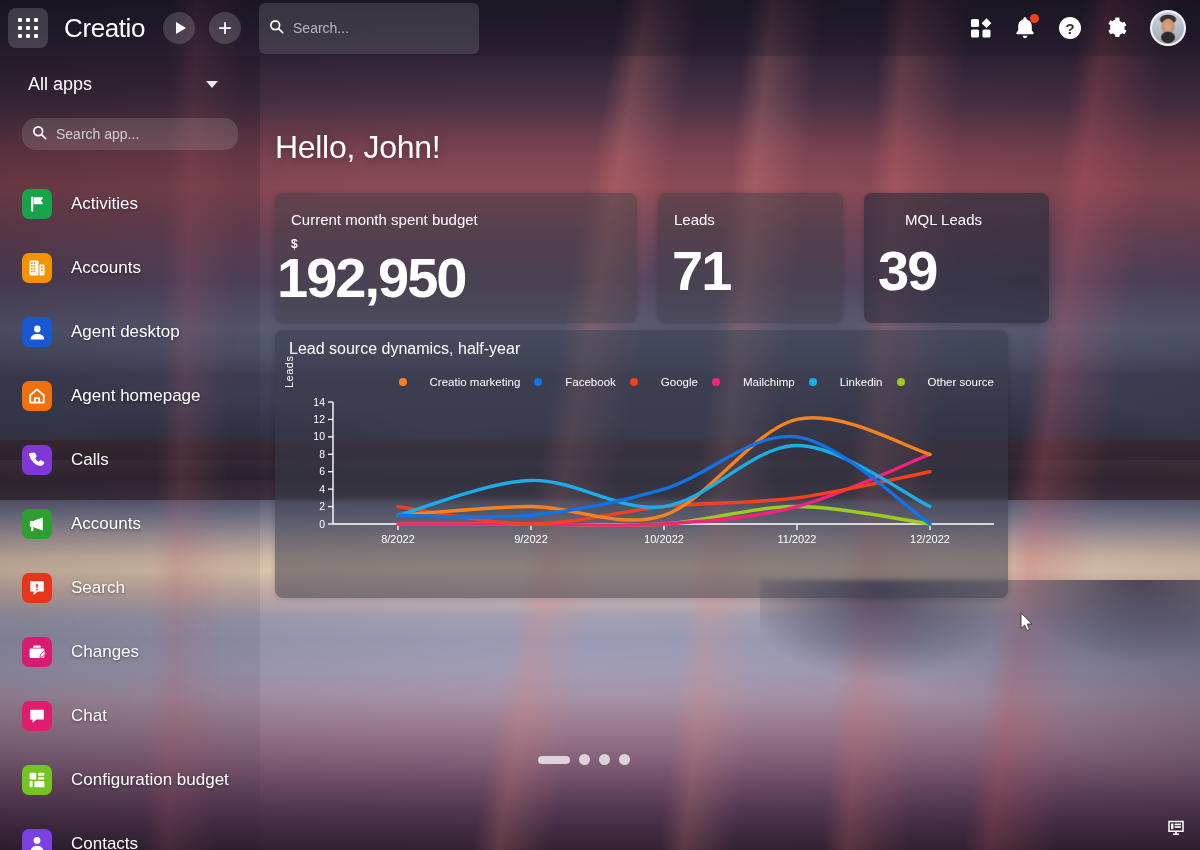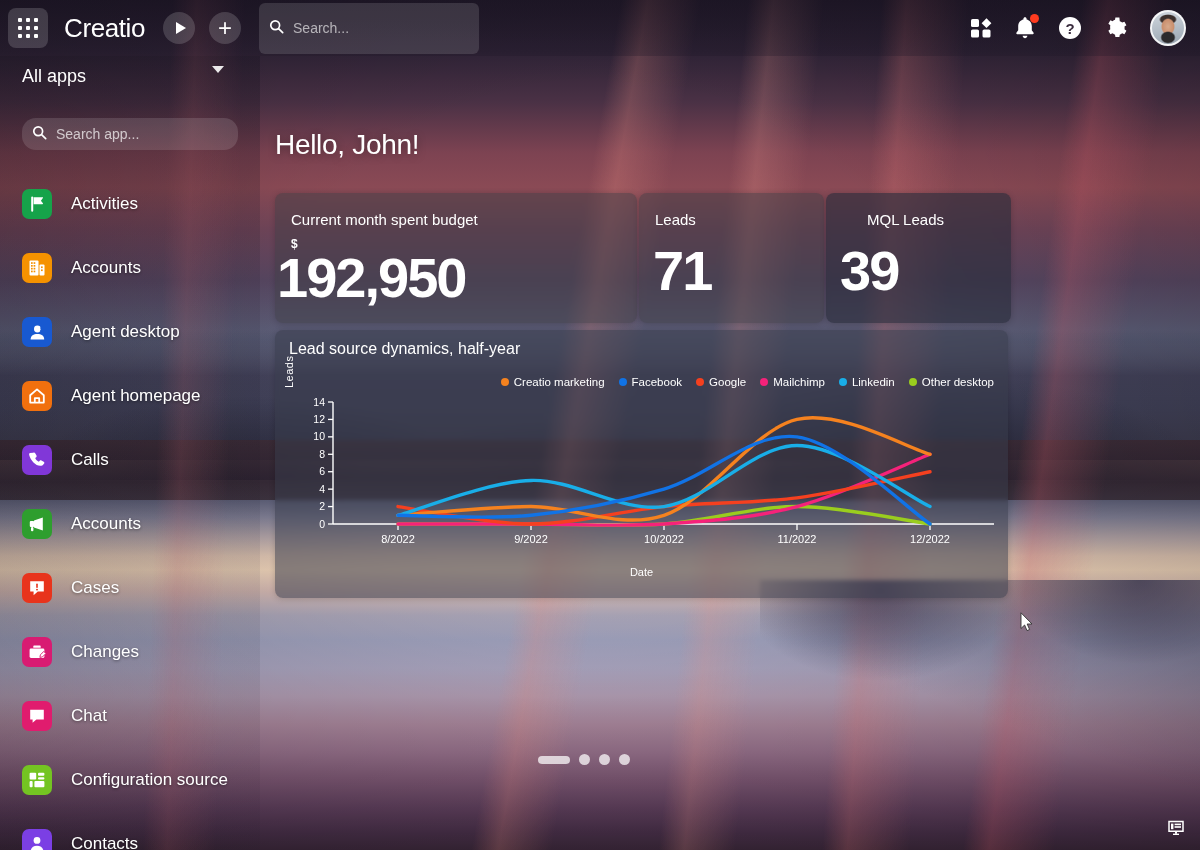--- a/index.html
+++ b/index.html
@@ -168,21 +168,21 @@
       radial-gradient(ellipse 12px 7px at 50% 18%, #3a2f2c 0%, #3a2f2c 60%, rgba(58,47,44,0) 75%);
   }
 
   
   .sidebar {
     position: absolute; left: 0; top: 56px; width: 260px; bottom: 0; z-index: 30;
     padding-top: 10px;
     background: linear-gradient(180deg, rgba(20,16,28,0.30) 0%, rgba(20,16,28,0.10) 30%, rgba(20,16,28,0.06) 100%);
   }
   .allapps {
-    display: flex; align-items: flex-start; padding: 0 22px; height: 36px; cursor: pointer; gap: 8px;
+    display: flex; align-items: center; padding: 0 28px; height: 36px; cursor: pointer; gap: 8px;
   }
   .allapps .lbl { color: #fff; font-size: 18px; font-weight: 400; }
   .caret {
     margin-left: auto; width: 0; height: 0;
     border-left: 6px solid transparent; border-right: 6px solid transparent;
     border-top: 7px solid rgba(255,255,255,0.9); margin-right: 14px;
   }
   .appsearch {
     margin: 16px 22px 13px 22px; height: 32px; border-radius: 14px;
     background: rgba(255,255,255,0.13);
@@ -206,26 +206,26 @@
   }
   .appitem .name {
     margin-left: 19px; color: #fff; font-size: 17px; font-weight: 400;
     text-shadow: 0 1px 3px rgba(0,0,0,0.45);
     white-space: nowrap;
   }
 
   
   .main { position: absolute; left: 260px; top: 56px; right: 0; bottom: 0; z-index: 20; }
   .greeting {
-    color: #fff; font-size: 28px; font-weight: 300; letter-spacing: -0.3px;
+    color: #fff; font-size: 32px; font-weight: 300; letter-spacing: -0.3px;
     position: absolute; left: 15px; top: 73px;
     text-shadow: 0 2px 8px rgba(0,0,0,0.35);
   }
 
-  .kpi-row { position: absolute; left: 15px; top: 137px; display: flex; gap: 2px; }
+  .kpi-row { position: absolute; left: 15px; top: 137px; display: flex; gap: 21px; }
   .kpi {
     border-radius: 8px; padding: 18px 16px 0 16px; position: relative;
     background: rgba(60,60,68,0.46);
     backdrop-filter: blur(2px);
     box-shadow: 0 1px 6px rgba(0,0,0,0.18);
   }
   .kpi.wide  { width: 362px; height: 130px; }
   .kpi.small { width: 185px; height: 130px; }
   .kpi.dark  { background: rgba(40,44,58,0.62); padding-left: 41px; }
   .kpi .ktitle { color: #fff; font-size: 15px; font-weight: 400; }
@@ -243,21 +243,21 @@
     box-shadow: 0 1px 6px rgba(0,0,0,0.18);
   }
   .chart-title {
     position: absolute; left: 14px; top: 10px; color: #fff; font-size: 16px; font-weight: 400;
   }
   .legend {
     position: absolute; left: 0; right: 8px; top: 46px;
     display: flex; justify-content: flex-end; align-items: center; gap: 14px;
     padding-right: 6px;
   }
-  .leg { display: flex; align-items: center; gap: 5px; }
+  .leg { display: flex; align-items: center; gap: 23px; }
   .leg .sw { width: 8px; height: 8px; border-radius: 50%; display:block; }
   .leg .lt { color: #fff; font-size: 11.5px; }
 
   .plot { position: absolute; left: 0; top: 64px; width: 733px; height: 160px; }
   .axis-y-label {
     position: absolute; left: 8px; top: 58px; color: #fff; font-size: 11px;
     transform: rotate(-90deg); transform-origin: left top; letter-spacing: .5px;
   }
   .axis-x-label {
     position: absolute; left: 0; right: 0; top: 236px; text-align: center;
@@ -458,21 +458,21 @@
         <div class="appitem">
           <span class="appicon" style="background: rgb(232, 52, 28);">
             <svg width="18" height="18" viewBox="0 0 18 18" fill="#fff">
               <path d="M2.2 2.2h13.6v10.4H9.8L5.6 16.2v-3.6H2.2z"></path>
               <g fill="#E8341C">
                 <rect x="8.2" y="4.4" width="1.6" height="4.6" rx="0.8"></rect>
                 <circle cx="9" cy="10.6" r="0.95"></circle>
               </g>
             </svg>
           </span>
-          <span class="name">Cases</span>
+          <span class="name">Search</span>
         </div>
         <div class="appitem">
           <span class="appicon" style="background: rgb(216, 27, 114);">
             <svg width="18" height="18" viewBox="0 0 18 18" fill="#fff">
               <path d="M6.3 2.6h5.4c.6 0 1 .4 1 1v1.2h-7.4V3.6c0-.6.4-1 1-1z"></path>
               <rect x="1.6" y="5.6" width="14.8" height="9.4" rx="1.4"></rect>
               <path d="M12.4 11.8l3.4-3.4 2.1 2.1-3.4 3.4-2.6.5z" fill="#fff" stroke="#D81B72" stroke-width="0.9"></path>
             </svg>
           </span>
           <span class="name">Changes</span>
@@ -488,21 +488,21 @@
         <div class="appitem">
           <span class="appicon" style="background: rgb(116, 196, 34);">
             <svg width="18" height="18" viewBox="0 0 18 18" fill="#fff">
               <rect x="1.6" y="1.8" width="6.6" height="6.6" rx="1"></rect>
               <rect x="10" y="1.8" width="6.4" height="3" rx="1"></rect>
               <rect x="10" y="6.2" width="6.4" height="2.2" rx="1"></rect>
               <rect x="1.6" y="10" width="3" height="6.2" rx="1"></rect>
               <rect x="6.4" y="10" width="10" height="6.2" rx="1"></rect>
             </svg>
           </span>
-          <span class="name">Configuration source</span>
+          <span class="name">Configuration budget</span>
         </div>
         <div class="appitem">
           <span class="appicon" style="background: rgb(123, 63, 228);">
             <svg width="18" height="18" viewBox="0 0 18 18" fill="#fff">
               <circle cx="9" cy="5.4" r="3.4"></circle>
               <path d="M2.6 16.4c0-3.6 2.9-5.6 6.4-5.6s6.4 2 6.4 5.6z"></path>
             </svg>
           </span>
           <span class="name">Contacts</span>
         </div>
@@ -547,21 +547,21 @@
           <span class="leg">
             <span class="sw" style="background:#F5227A"></span>
             <span class="lt">Mailchimp</span>
           </span>
           <span class="leg">
             <span class="sw" style="background:#19AEE8"></span>
             <span class="lt">Linkedin</span>
           </span>
           <span class="leg">
             <span class="sw" style="background:#9ACD1E"></span>
-            <span class="lt">Other desktop</span>
+            <span class="lt">Other source</span>
           </span>
         </div>
       <div class="axis-y-label">Leads</div>
       <div class="plot">
         <svg id="chart-svg" width="733" height="160" viewBox="0 0 733 160">
             <line x1="58" y1="8" x2="58" y2="130" stroke="#ffffff" stroke-width="1.4"></line>
             <line x1="58" y1="130" x2="719" y2="130" stroke="#ffffff" stroke-width="1.4"></line>
             <line x1="53" y1="130" x2="58" y2="130" stroke="#ffffff" stroke-width="1.3"></line>
             <text x="50" y="133.6" text-anchor="end" fill="#ffffff" font-size="10.5" font-family="Liberation Sans, sans-serif">0</text>
             <line x1="53" y1="112.57142857142857" x2="58" y2="112.57142857142857" stroke="#ffffff" stroke-width="1.3"></line>
@@ -589,21 +589,20 @@
             <line x1="655" y1="130" x2="655" y2="136" stroke="#ffffff" stroke-width="1.3"></line>
             <text x="655" y="149" text-anchor="middle" fill="#ffffff" font-size="11" font-family="Liberation Sans, sans-serif">12/2022</text>
             <path d="M 123 130 C 145.16666666666666 130, 211.66666666666666 130, 256 130 C 300.3333333333333 130, 344.6666666666667 132.9047619047619, 389 130 C 433.3333333333333 127.0952380952381, 477.6666666666667 112.57142857142857, 522 112.57142857142857 C 566.3333333333334 112.57142857142857, 632.8333333333334 127.0952380952381, 655 130" fill="none" stroke="#9ACD1E" stroke-width="3.4" stroke-linecap="round" stroke-linejoin="round"></path>
             <path d="M 123 130 C 145.16666666666666 130, 211.66666666666666 130, 256 130 C 300.3333333333333 130, 344.6666666666667 132.9047619047619, 389 130 C 433.3333333333333 127.0952380952381, 477.6666666666667 124.19047619047619, 522 112.57142857142857 C 566.3333333333334 100.95238095238095, 632.8333333333334 69, 655 60.28571428571429" fill="none" stroke="#F5227A" stroke-width="3.4" stroke-linecap="round" stroke-linejoin="round"></path>
             <path d="M 123 112.57142857142857 C 145.16666666666666 115.47619047619048, 211.66666666666666 130, 256 130 C 300.3333333333333 130, 344.6666666666667 116.92857142857143, 389 112.57142857142857 C 433.3333333333333 108.21428571428571, 477.6666666666667 109.66666666666667, 522 103.85714285714286 C 566.3333333333334 98.04761904761905, 632.8333333333334 82.07142857142858, 655 77.71428571428572" fill="none" stroke="#F5401F" stroke-width="3.4" stroke-linecap="round" stroke-linejoin="round"></path>
             <path d="M 123 121.28571428571429 C 145.16666666666666 119.83333333333334, 211.66666666666666 112.57142857142857, 256 112.57142857142857 C 300.3333333333333 112.57142857142857, 344.6666666666667 135.80952380952382, 389 121.28571428571429 C 433.3333333333333 106.76190476190477, 477.6666666666667 35.595238095238095, 522 25.42857142857143 C 566.3333333333334 15.261904761904765, 632.8333333333334 54.47619047619048, 655 60.28571428571429" fill="none" stroke="#F5821F" stroke-width="3.4" stroke-linecap="round" stroke-linejoin="round"></path>
             <path d="M 123 121.28571428571429 C 145.16666666666666 115.47619047619048, 211.66666666666666 87.88095238095238, 256 86.42857142857143 C 300.3333333333333 84.97619047619048, 344.6666666666667 118.38095238095238, 389 112.57142857142857 C 433.3333333333333 106.76190476190476, 477.6666666666667 51.57142857142857, 522 51.57142857142857 C 566.3333333333334 51.57142857142857, 632.8333333333334 102.4047619047619, 655 112.57142857142857" fill="none" stroke="#19AEE8" stroke-width="3.4" stroke-linecap="round" stroke-linejoin="round"></path>
             <path d="M 123 121.28571428571429 C 145.16666666666666 121.28571428571429, 211.66666666666666 125.64285714285715, 256 121.28571428571429 C 300.3333333333333 116.92857142857143, 344.6666666666667 108.21428571428571, 389 95.14285714285714 C 433.3333333333333 82.07142857142857, 477.6666666666667 37.04761904761905, 522 42.85714285714286 C 566.3333333333334 48.66666666666667, 632.8333333333334 115.47619047619048, 655 130" fill="none" stroke="#1173E6" stroke-width="3.4" stroke-linecap="round" stroke-linejoin="round"></path>
           </svg>
       </div>
-      <div class="axis-x-label">Date</div>
     </div>
 
     <div class="pager" id="pager">
         <span class="pill"></span>
         <span class="dot"></span>
         <span class="dot"></span>
         <span class="dot"></span>
       </div>
 
   </div>

